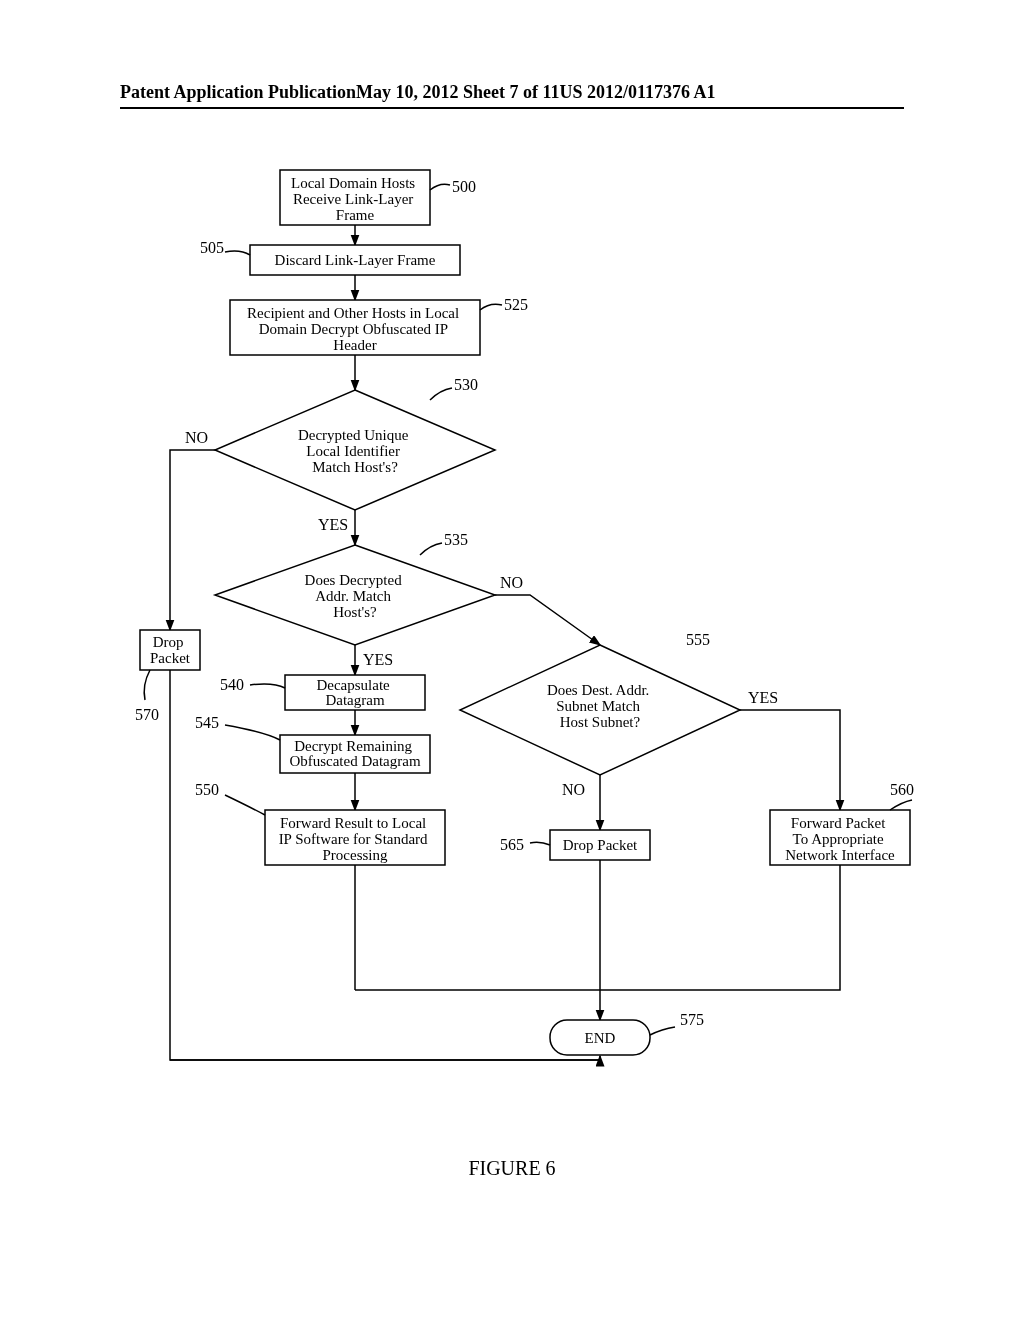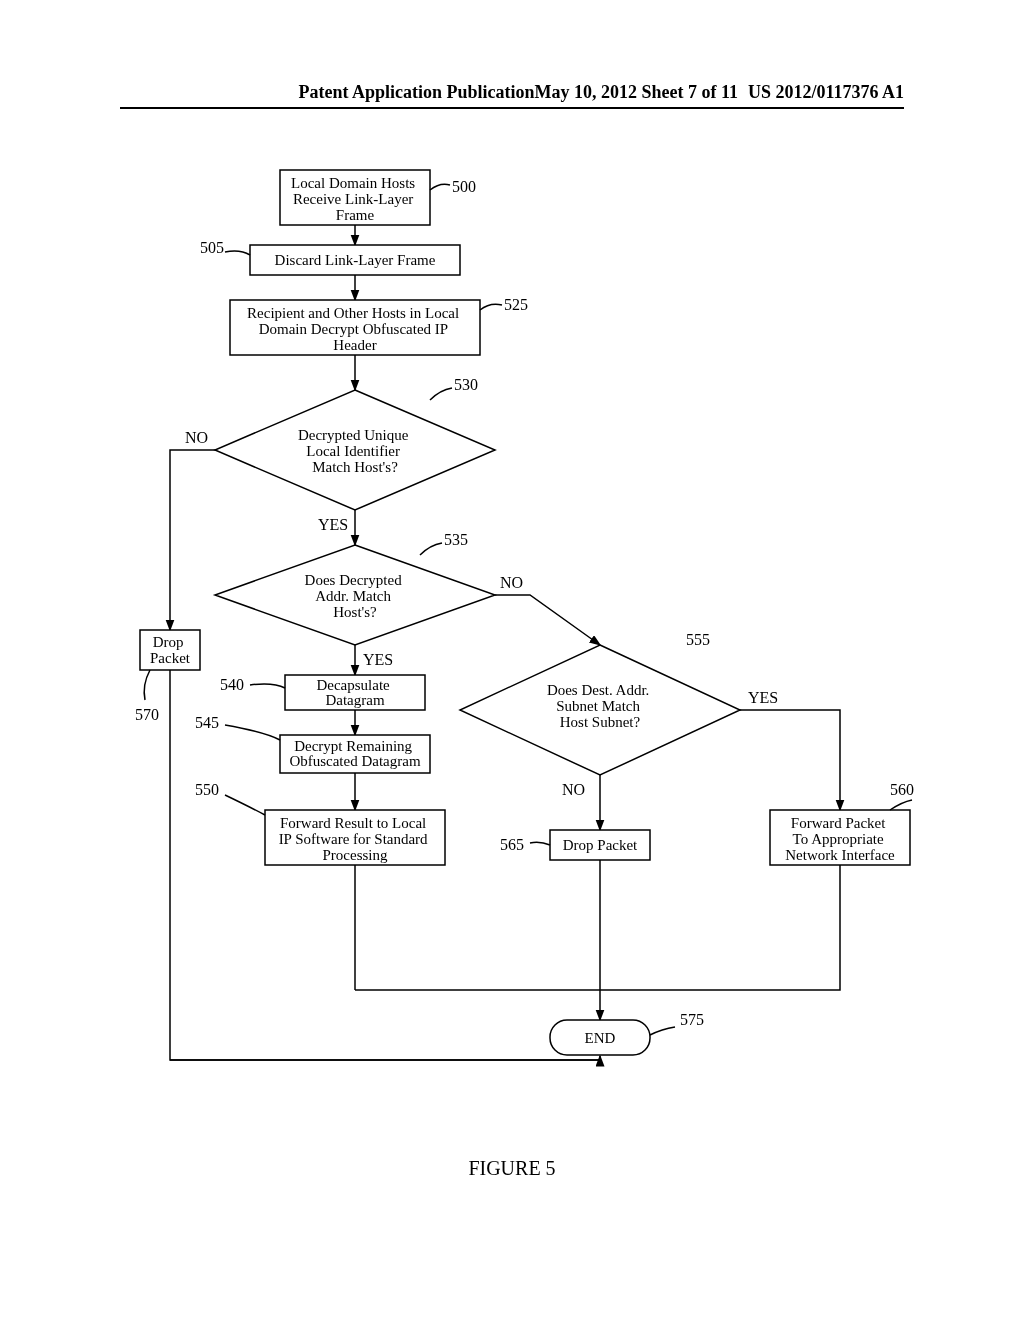--- a/index.html
+++ b/index.html
@@ -13,28 +13,28 @@
     height: 1320px;
     position: relative;
     background: white;
   }
   .header {
     position: absolute;
     top: 82px;
     left: 120px;
     right: 120px;
     display: flex;
-    justify-content: flex-end;
+    justify-content: flex-start;
     font-size: 18px;
     border-bottom: 2px solid black;
     padding-bottom: 4px;
   }
   .header .left { font-weight: bold; }
   .header .mid { font-weight: bold; }
-  .header .right { font-weight: bold; margin-left: 10px; }
+  .header .right { font-weight: bold; }
   .figure-label {
     position: absolute;
     bottom: 140px;
     width: 100%;
     text-align: center;
     font-size: 20px;
   }
   svg {
     position: absolute;
     top: 150px;
@@ -209,14 +209,14 @@
     <text class="lbl" x="580" y="875">575</text>
 
     <path class="arrow" d="M70 910 L450 910" style="display:none"></path>
     <path class="arrow" d="M500 910 L500 906" style="display:none"></path>
 
     <path class="line" d="M70 910 L500 910"></path>
     <path class="arrow" d="M500 910 L500 906"></path>
 
   </svg>
 
-  <div class="figure-label">FIGURE 5</div>
+  <div class="figure-label">FIGURE 6</div>
 </div>
 
 </body></html>

